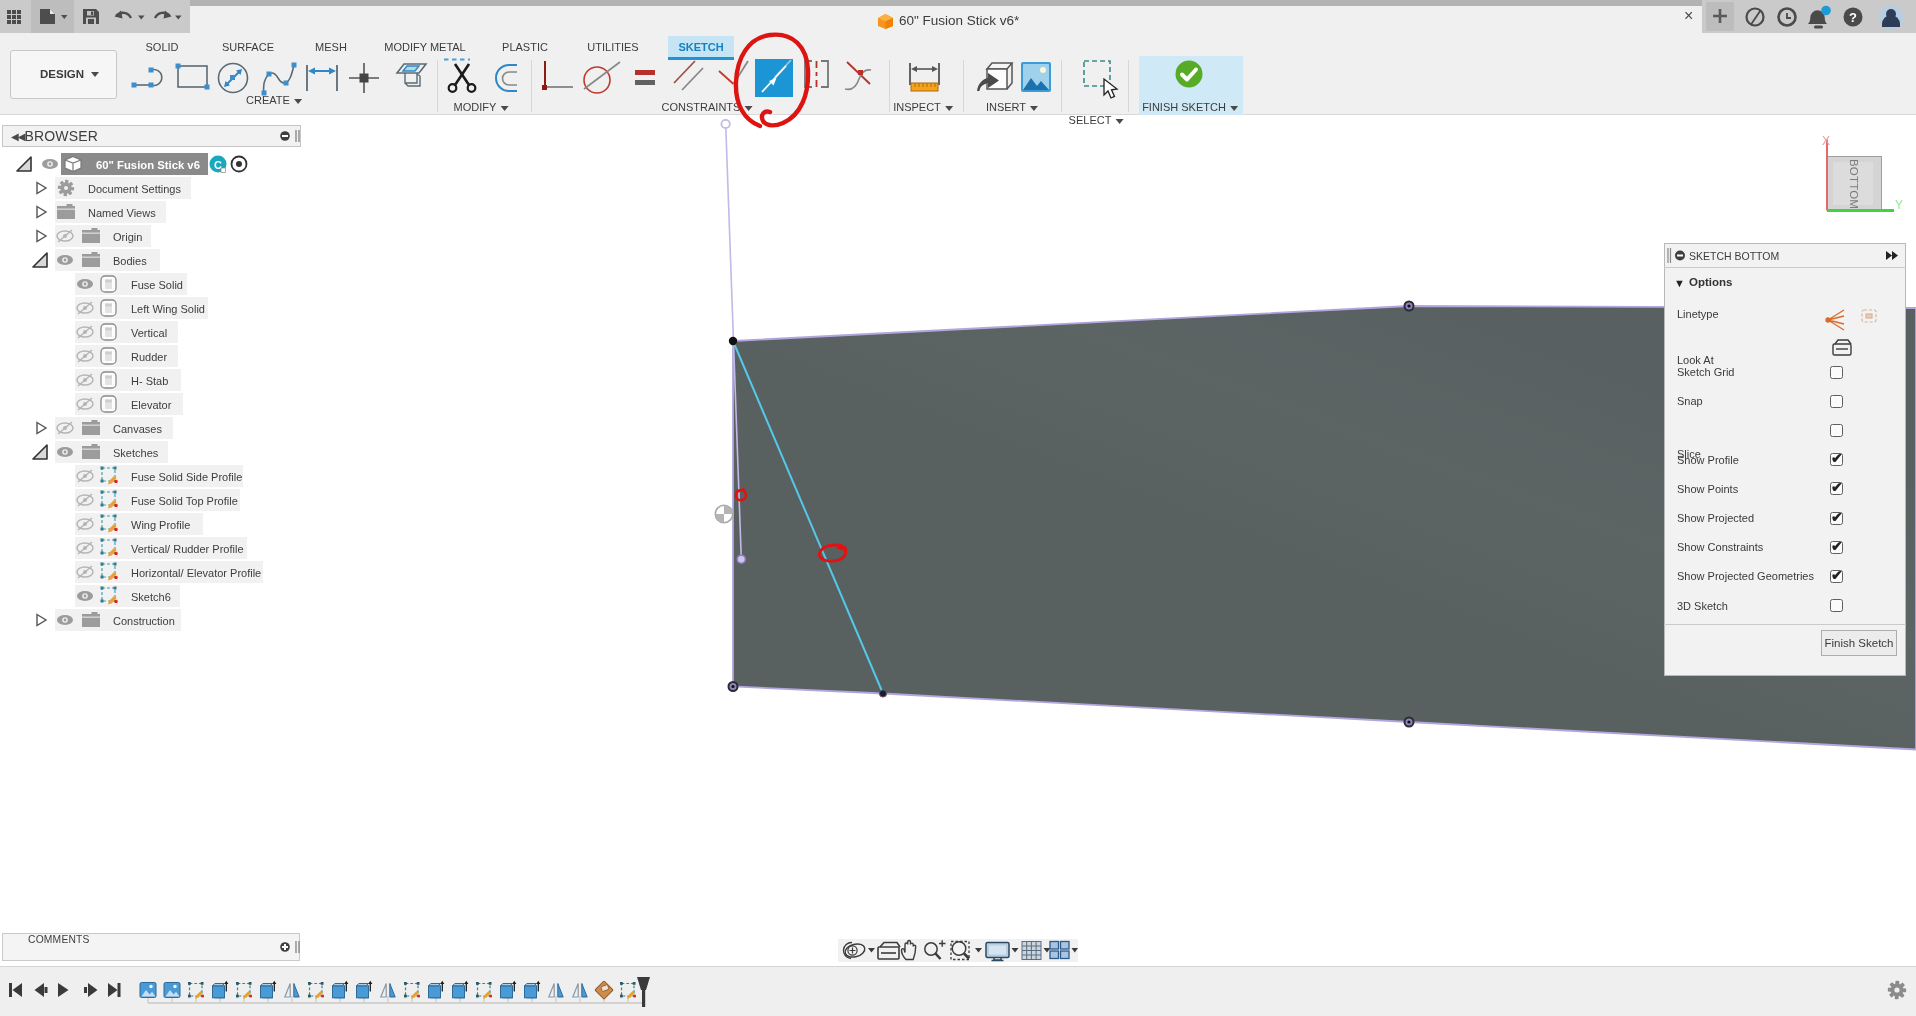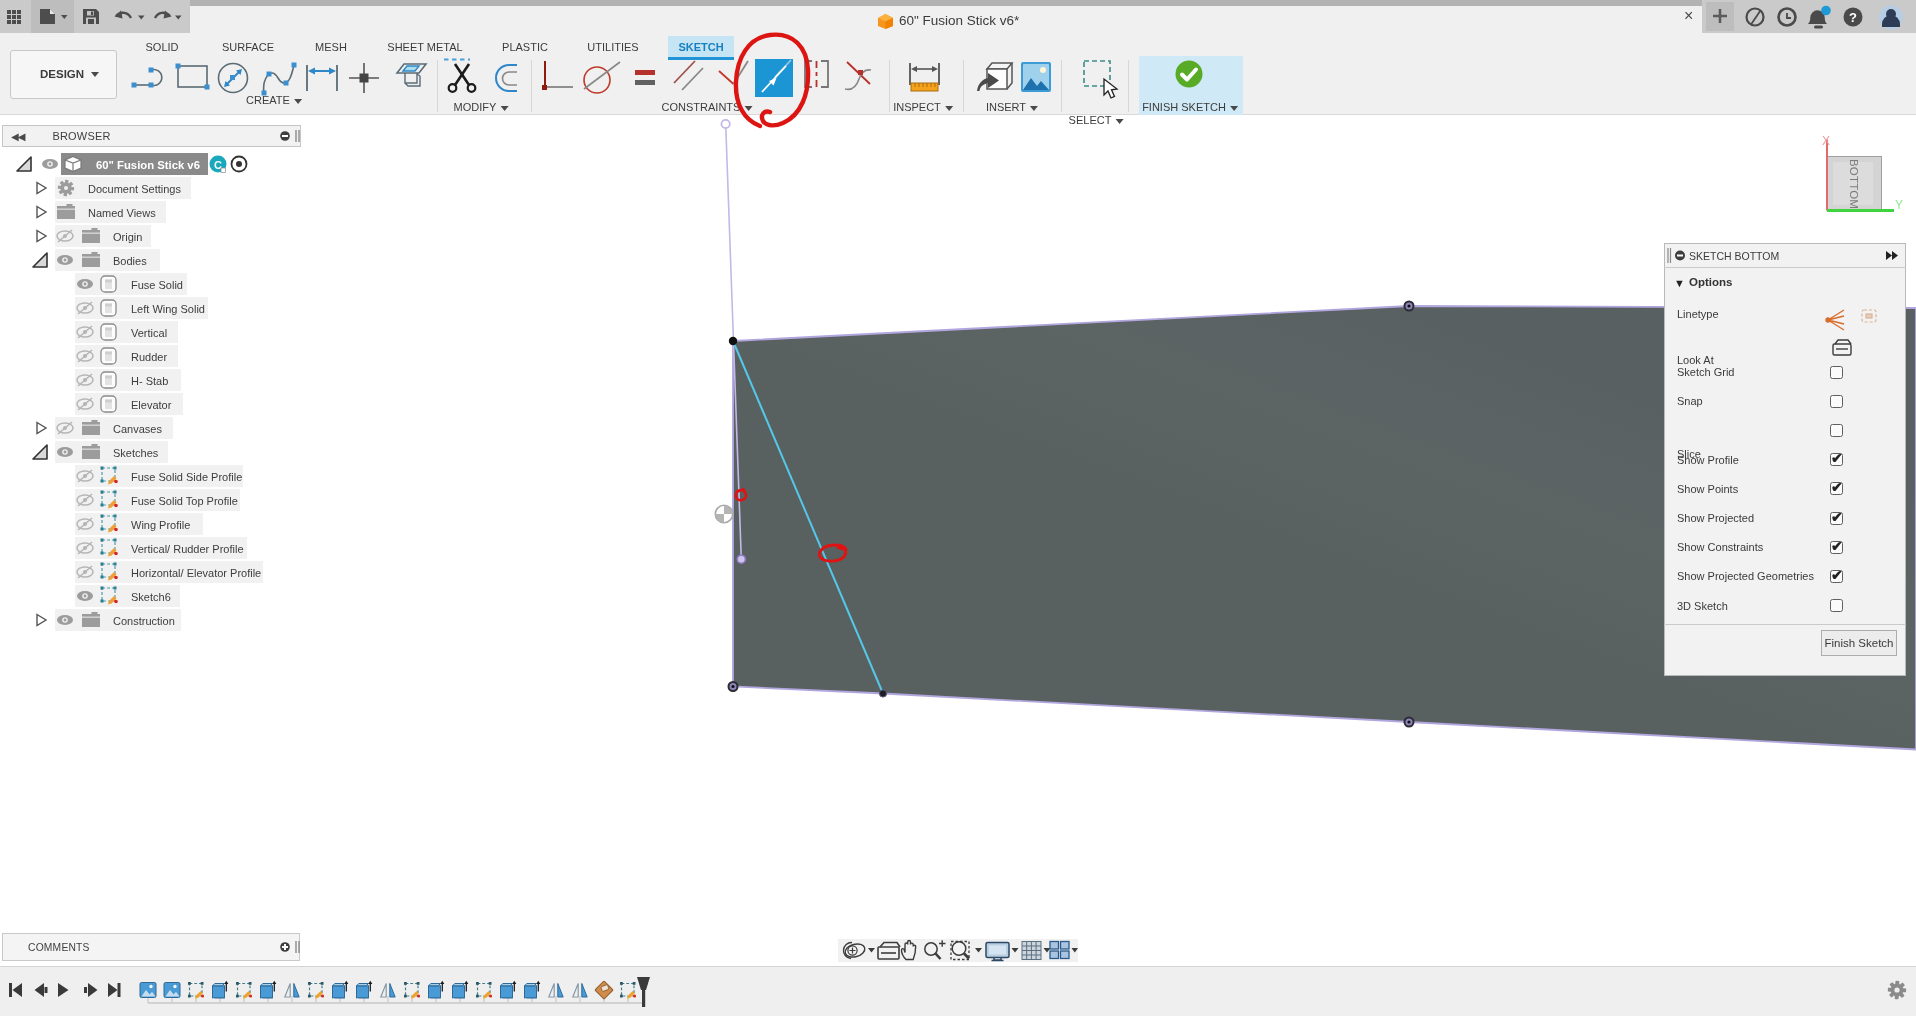--- a/index.html
+++ b/index.html
@@ -80,21 +80,21 @@
 </svg>
 
 <div class="abs" style="left:0;top:33px;width:1916px;height:82px;background:#f0f0f0;border-bottom:1px solid #d9d9d9"></div>
 
 <div class="abs" style="left:10px;top:50px;width:107px;height:49px;background:#f6f6f6;border:1px solid #c7c7c7;border-radius:3px"></div>
 <div class="abs" style="left:40px;top:68px;font-size:11.5px;font-weight:bold;color:#3c3c3c">DESIGN<span class="caret" style="margin-left:7px"></span></div>
 
 <div class="glbl" style="left:162px;top:41px">SOLID</div>
 <div class="glbl" style="left:248px;top:41px">SURFACE</div>
 <div class="glbl" style="left:331px;top:41px">MESH</div>
-<div class="glbl" style="left:425px;top:41px">SHEET METAL</div>
+<div class="glbl" style="left:425px;top:41px">MODIFY METAL</div>
 <div class="glbl" style="left:525px;top:41px">PLASTIC</div>
 <div class="glbl" style="left:613px;top:41px">UTILITIES</div>
 <div class="abs" style="left:668px;top:36px;width:66px;height:21px;background:#c5e5f4"></div>
 <div class="abs" style="left:668px;top:57px;width:66px;height:3px;background:#2094d6"></div>
 <div class="glbl" style="left:701px;top:41px;color:#1780c0;font-weight:bold">SKETCH</div>
 
 <div class="glbl" style="left:274px;top:94px">CREATE<span class="caret"></span></div>
 <div class="glbl" style="left:481px;top:101px">MODIFY<span class="caret"></span></div>
 <div class="glbl" style="left:707px;top:101px">CONSTRAINTS<span class="caret"></span></div>
 <div class="glbl" style="left:923px;top:101px">INSPECT<span class="caret"></span></div>
@@ -270,21 +270,21 @@
     </div>
 <svg class="abs" style="left:1810px;top:130px" width="106" height="95">
   <line x1="17" y1="9.5" x2="17" y2="80.5" stroke="#e26a6a" stroke-width="2"></line>
   <text x="12" y="15" font-size="12" fill="#ef9a9a" font-family="Liberation Sans">X</text>
   <line x1="17" y1="80.5" x2="84" y2="80.5" stroke="#3fd43f" stroke-width="3"></line>
   <text x="85" y="79" font-size="12" fill="#8fe88f" font-family="Liberation Sans">Y</text>
 </svg>
 
 <div class="abs" style="left:2px;top:125px;width:299px;height:22px;background:#f2f2f2;border:1px solid #c5c5c5;display:flex;align-items:center">
   <span style="margin-left:8px;color:#4a4a4a;font-size:10px;letter-spacing:-1px">◀◀</span>
-  <span style="margin-left:28px;font-size:11px;color:#3f3f3f;letter-spacing:0.2px">BROWSER</span>
+  <span style="margin-left:0;font-size:14px;color:#3f3f3f;letter-spacing:0.2px">BROWSER</span>
 </div>
 <svg class="abs" style="left:278px;top:129px" width="24" height="14">
   <circle cx="7" cy="7" r="4.8" fill="#3f3f3f"></circle>
       <rect x="4" y="6" width="6" height="2" fill="#fff"></rect>
   <path d="M18 1 v12 M21 1 v12" stroke="#7a7a7a" stroke-width="1.2"></path>
 </svg>
 <svg class="abs" style="left:0;top:150px" width="330" height="490" id="tree" font-family="Liberation Sans" font-size="11px">
 <defs>
   <g id="arrC">
           <path d="M0 0 L9 5.5 L0 11 z" fill="none" stroke="#555" stroke-width="1.4"></path>
@@ -485,21 +485,21 @@
 <div class="cb ck" style="top:453px"></div>
 <div class="cb ck" style="top:482px"></div>
 <div class="cb ck" style="top:512px"></div>
 <div class="cb ck" style="top:541px"></div>
 <div class="cb ck" style="top:570px"></div>
 <div class="cb" style="top:599px"></div>
 <div class="abs" style="left:1664px;top:624px;width:242px;height:1px;background:#cacaca;z-index:23"></div>
 <div class="abs" style="left:1821px;top:630px;width:76px;height:26px;background:#ececec;border:1px solid #adadad;white-space:nowrap;font-size:11.5px;color:#3a3a3a;display:flex;align-items:center;justify-content:center;z-index:23">Finish Sketch</div>
 </div>
 
-<div class="abs" style="left:2px;top:933px;width:298px;height:28px;background:#f4f4f4;border:1px solid #c9c9c9;display:flex;align-items:center">
+<div class="abs" style="left:2px;top:933px;width:298px;height:28px;background:#f4f4f4;border:1px solid #c9c9c9;display:flex;">
   <span style="margin-left:25px;font-size:10.3px;color:#3f3f3f;letter-spacing:0.2px">COMMENTS</span>
 </div>
 <svg class="abs" style="left:278px;top:940px" width="24" height="14">
   <circle cx="7" cy="7" r="4.8" fill="#3f3f3f"></circle>
       <rect x="4" y="6" width="6" height="2" fill="#fff"></rect>
       <rect x="6" y="4" width="2" height="6" fill="#fff"></rect>
   <path d="M18 1 v12 M21 1 v12" stroke="#7a7a7a" stroke-width="1.2"></path>
 </svg>
 
 <div class="abs" style="left:838px;top:939px;width:240px;height:23px;background:#f1f1f1"></div>

